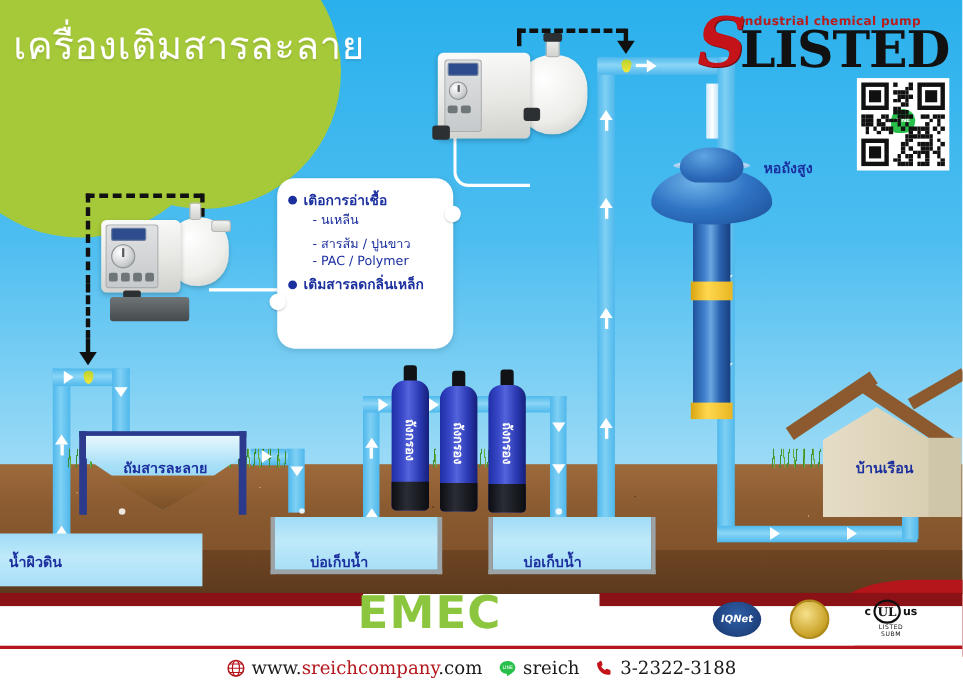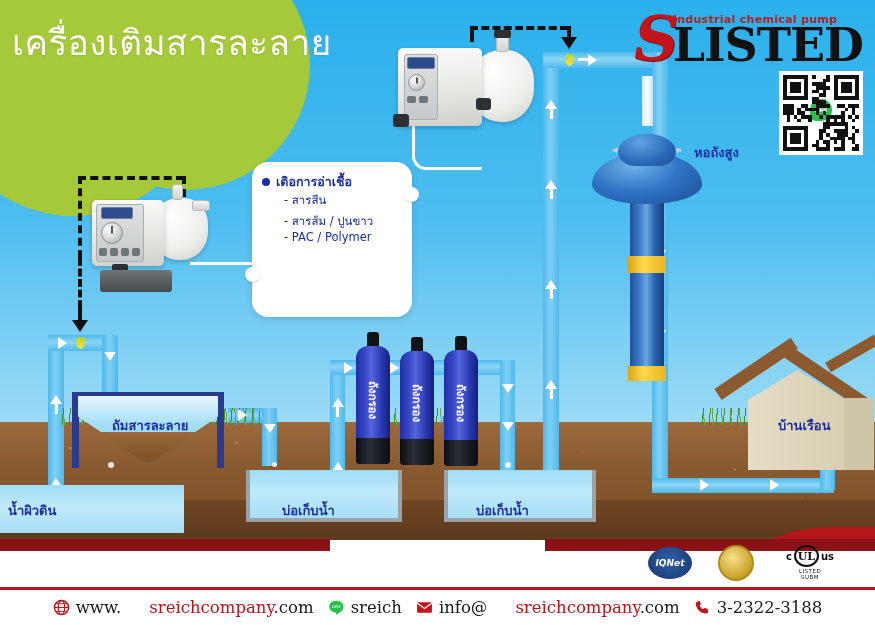--- a/index.html
+++ b/index.html
@@ -283,21 +283,21 @@
   }
   .footer-red {
     position:absolute; left:0; bottom:0; width:875px; height:38px; background:#fff; z-index:42;
     border-top: 3px solid #b4161c;
     display:flex; align-items:center; justify-content:center; gap:14px;
   }
   .fitem { display:flex; align-items:center; gap:6px; }
   .ftext {
     font-family:"DejaVu Serif","Liberation Serif",serif; font-size:16.5px; color:#1a1a1a;
   }
-  .ftext .red { color:#b4161c;margin-left:28px; }
+  .ftext .red { color:#b4161c; }
   .ficon { width:17px; height:17px; flex:0 0 auto; }
 
   .emec {
     position:absolute; left:325px; bottom:44px; z-index:43;
     font-family:"DejaVu Sans","Liberation Sans",sans-serif;
     font-size:41px; font-weight:700; color:#8cc63f; letter-spacing:1px;
   }
   .cert-q {
     position:absolute; left:548px; bottom:48px; z-index:43; width:78px;
   }
@@ -496,27 +496,31 @@
   </div>
 
   <div class="callout">
     <div class="c-knob right"></div>
     <div class="c-knob left"></div>
 
     <div class="c-item">
       <div class="c-bullet"></div>
       <div class="c-head">เติอการอ่าเชื้อ</div>
     </div>
-    <div class="c-sub">- สารสีน</div>
+    <div class="c-sub">- นเหลีน</div>
     <div class="c-gap"></div>
 
     <div class="c-sub">- สารส้ม / ปูนขาว</div>
     <div class="c-sub">- PAC / Polymer</div>
     <div class="c-gap"></div>
 
+    <div class="c-item">
+      <div class="c-bullet"></div>
+      <div class="c-head">เติมสารลดกลิ่นเหล็ก</div>
+    </div>
   </div>
 
   <div class="lead" style="left:412px; top:60px; width:70px; height:110px; border-width:0 0 3px 3px; border-radius:0 0 0 14px; z-index:19;"></div>
   <div class="lead" style="left:190px; top:262px; width:62px; height:3px; border-width:3px 0 0 0; z-index:19;"></div>
 
   <div class="pipe" style="left:48px; top:335px; width:16px; height:170px;"></div>
   <div class="arrow-up" style="left:50px; top:478px;"></div>
   <div class="arrow-stem" style="left:55px; top:487px; width:3px; height:10px;"></div>
   <div class="arrow-up" style="left:50px; top:395px;"></div>
   <div class="arrow-stem" style="left:55px; top:404px; width:3px; height:10px;"></div>
@@ -682,20 +686,21 @@
     <div class="pump-btn" style="left:44px; top:62px; width:8px; height:8px;"></div>
     <div class="pump-dark" style="left:24px; top:78px; width:16px; height:8px;"></div>
     <div class="pump-base" style="left:12px; top:84px; width:72px; height:22px;"></div>
   </div>
 
   <div class="footer-curve"></div>
   <div class="footer-band-left"></div>
   <div class="footer-band-right"></div>
   <div class="footer-white"></div>
 
+  <div class="emec">EMEC</div>
 
 
   <div class="iqnet">
     <span>IQNet</span>
   </div>
 
   <div class="seal"></div>
 
   <div class="ul">
     <div class="ul-main">
@@ -720,27 +725,20 @@
     </div>
 
     <div class="fitem">
       <svg class="ficon" viewBox="0 0 24 24">
         <path d="M12 2.6C6.3 2.6 1.8 6.3 1.8 10.9c0 4.1 3.6 7.6 8.5 8.2.3.07.8.22.9.5.1.25.06.65.03.9l-.14.85c-.04.25-.2.98.86.53 1.06-.45 5.7-3.36 7.78-5.75 1.43-1.57 2.12-3.2 2.12-5.23C21.85 6.3 17.4 2.6 12 2.6z" fill="#28c04a"></path>
         <text x="12" y="13" font-size="6" fill="#fff" text-anchor="middle" font-family="DejaVu Sans">LINE</text>
       </svg>
       <div class="ftext">sreich</div>
     </div>
 
-    <div class="fitem">
-      <svg class="ficon" viewBox="0 0 24 24">
-        <rect x="1.5" y="4.5" width="21" height="15" rx="1.6" fill="#c5131a"></rect>
-        <path d="M1.5 5.5 12 13.5 22.5 5.5" fill="none" stroke="#fff" stroke-width="1.8"></path>
-      </svg>
-      <div class="ftext"><span>info@</span><span class="red">sreichcompany</span><span>.com</span></div>
-    </div>
 
     <div class="fitem">
       <svg class="ficon" viewBox="0 0 24 24">
         <path d="M6.6 2.5c.9 0 1.5.5 1.8 1.3l1 2.6c.3.8.1 1.6-.5 2.1l-1 .9c1 2.2 2.8 4 5 5l.9-1c.5-.6 1.3-.8 2.1-.5l2.6 1c.8.3 1.3.9 1.3 1.8v2.6c0 1.2-1 2.2-2.2 2.1C9.6 20.8 3.2 14.4 2.5 6.6 2.4 5.4 3.4 4.4 4.6 4.4z" fill="#c5131a"></path>
       </svg>
       <div class="ftext">3-2322-3188</div>
     </div>
   </div>
 
 </div>

